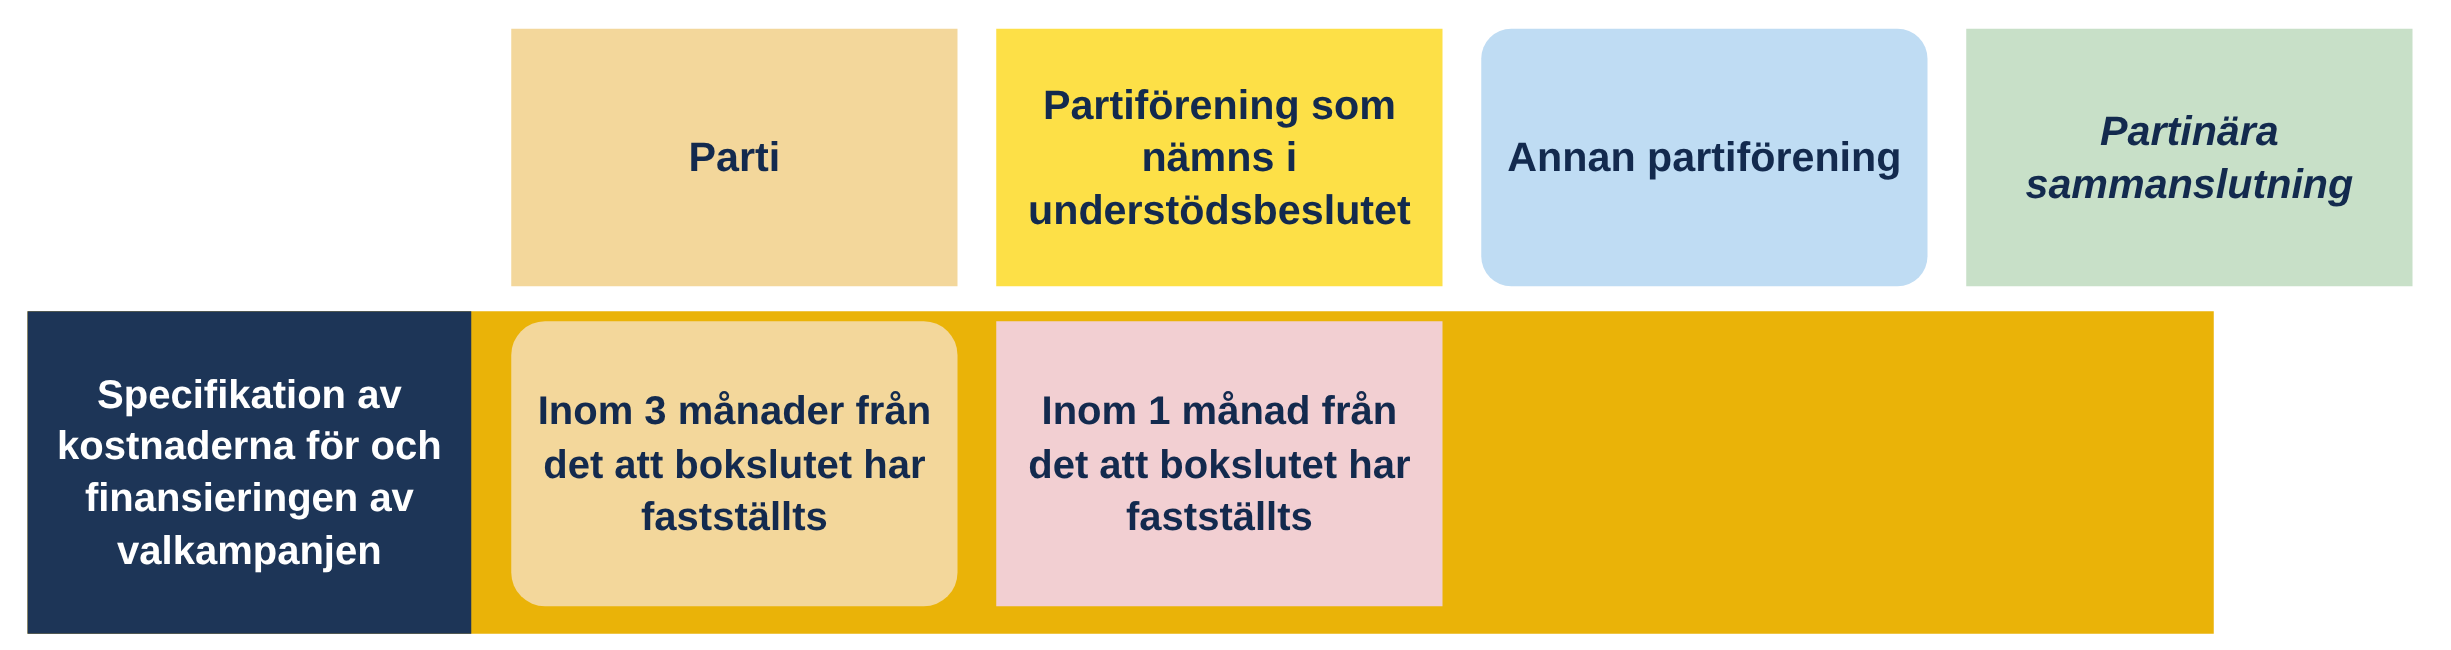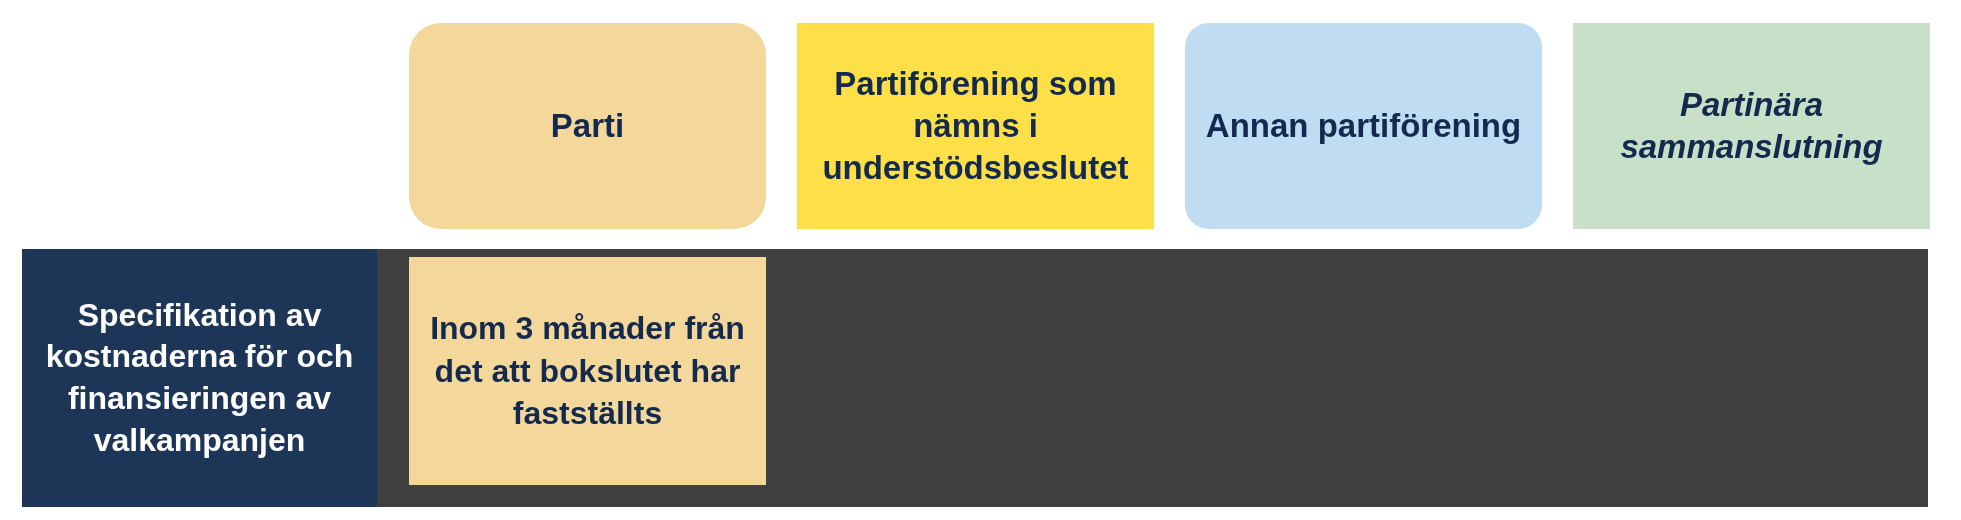--- a/index.html
+++ b/index.html
@@ -35,33 +35,33 @@
     align-items: center;
     justify-content: center;
     text-align: center;
     box-sizing: border-box;
     padding: 6px 14px;
     color: #132a4e;
     font-size: 33px;
     font-weight: 700;
     line-height: 1.27;
   }
-  .hc-parti        { background: #f3d79b; border-radius: 32px; }
+  .hc-parti        { background: #f3d79b; }
   .hc-partiforening{ background: #fde047; }
   .hc-annan        { background: #bfdcf3; border-radius: 24px; }
   .hc-partinara    { background: #c8e0c8; font-style: italic; }
 
   
   .body-row {
     position: absolute;
     left: 22px;
     top: 249px;
-    width: 1906px;
+    width: 1749px;
     height: 258px;
-    background: #404040;
+    background: #eab308;
   }
 
   .row-label {
     position: absolute;
     left: 0px;
     top: 0px;
     width: 355px;
     height: 258px;
     background: #1d3557;
     color: #ffffff;
@@ -90,21 +90,21 @@
     align-items: center;
     justify-content: center;
     text-align: center;
     box-sizing: border-box;
     padding: 6px 18px;
     color: #132a4e;
     font-size: 32px;
     font-weight: 700;
     line-height: 1.33;
   }
-  .cell-yellow { background: #f3d79b; }
+  .cell-yellow { background: #f3d79b; border-radius: 27px; }
   .cell-pink   { background: #f2cfd2; }
   .cell-empty  { background: transparent; }
 </style>
 </head>
 <body>
 
 <div class="board">
 
   <div class="header-row">
     <div class="header-cell hc-parti">
@@ -124,20 +124,23 @@
   <div class="body-row">
 
     <div class="row-label">
       <span>Specifikation av kostnaderna för och finansieringen av valkampanjen</span>
     </div>
 
     <div class="cells">
       <div class="cell cell-yellow">
         <span>Inom 3 månader från det att bokslutet har fastställts</span>
       </div>
+      <div class="cell cell-pink">
+        <span>Inom 1 månad från det att bokslutet har fastställts</span>
+      </div>
       <div class="cell cell-empty">
         <span></span>
       </div>
       <div class="cell cell-empty">
         <span></span>
       </div>
     </div>
 
   </div>
 

